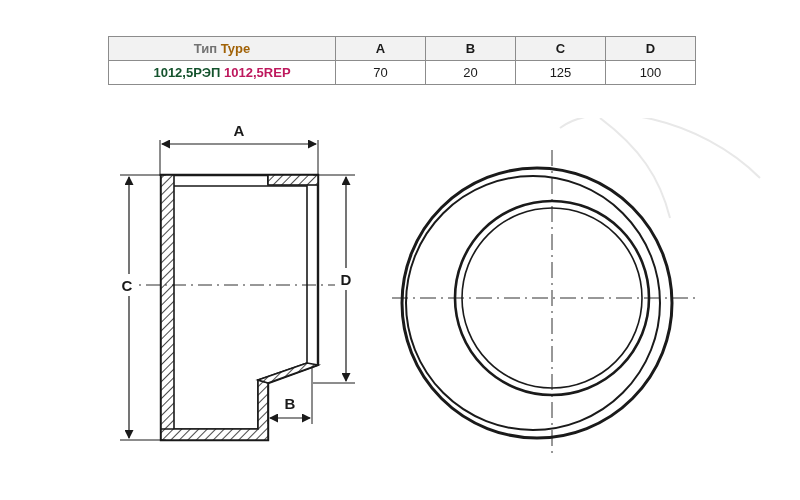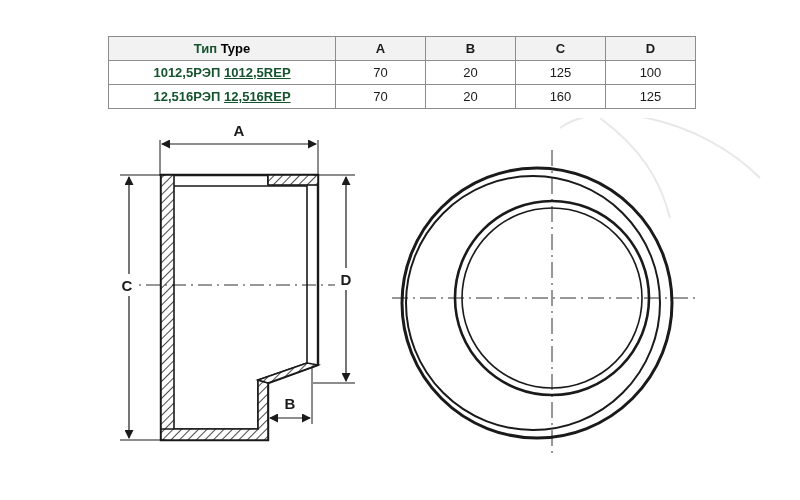--- a/index.html
+++ b/index.html
@@ -43,23 +43,23 @@
   .spec-table tbody td {
     background: #ffffff;
   }
   .col-type { width: 226px; }
   .col-dim  { width: 89px; }
   .type-cell {
     font-weight: bold;
     white-space: nowrap;
   }
   .type-cell .ru { color: #14532d; }
-  .type-cell .en { color: #14532d; font-weight: bold; text-decoration: underline; }
-  .head-type .ru { color: #14532d; }
-  .head-type .en { color: #000000; }
+  .type-cell .en { color: #be185d; font-weight: bold; }
+  .head-type .ru { color: #737373; }
+  .head-type .en { color: #a16207; }
 
   
   .drawing {
     position: absolute;
     left: 0;
     top: 118px;
     width: 800px;
     height: 382px;
   }
   .drawing svg { display: block; }
@@ -99,30 +99,20 @@
     <tbody>
       <tr>
         <td class="col-type type-cell">
           <span class="ru">1012,5РЭП</span>
           <span class="en">1012,5REP</span>
         </td>
         <td class="col-dim">70</td>
         <td class="col-dim">20</td>
         <td class="col-dim">125</td>
         <td class="col-dim">100</td>
-      </tr>
-      <tr>
-        <td class="col-type type-cell">
-          <span class="ru">12,516РЭП</span>
-          <span class="en">12,516REP</span>
-        </td>
-        <td class="col-dim">70</td>
-        <td class="col-dim">20</td>
-        <td class="col-dim">160</td>
-        <td class="col-dim">125</td>
       </tr>
     </tbody>
   </table>
 
   <div class="drawing">
     <svg width="800" height="382" viewBox="0 0 800 382" xmlns="http://www.w3.org/2000/svg">
 
       <defs>
         <marker id="arrHead" markerWidth="9" markerHeight="9" refX="8" refY="4.5" orient="auto" markerUnits="userSpaceOnUse">
           <path d="M0,0 L9,4.5 L0,9 z" fill="#1a1a1a"></path>

